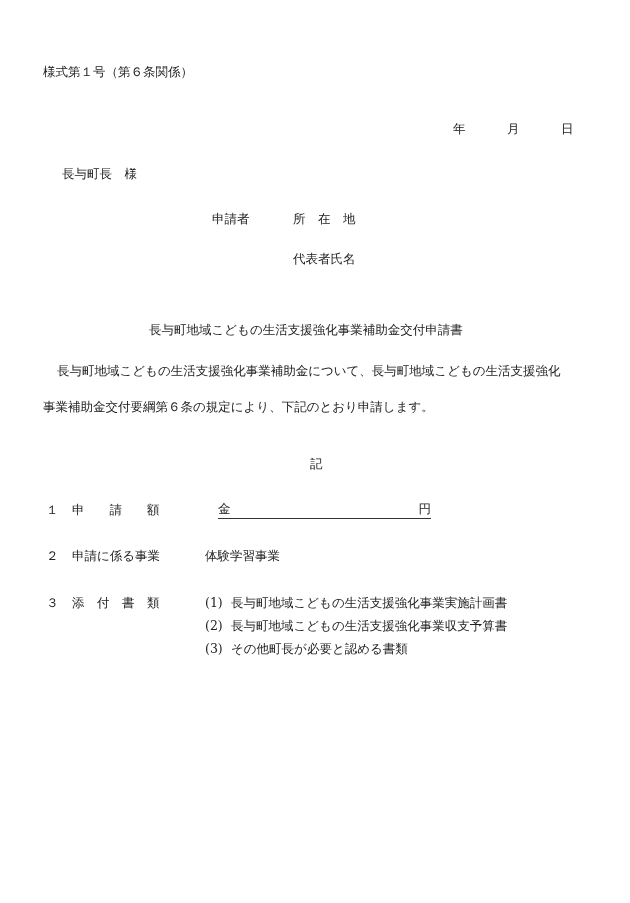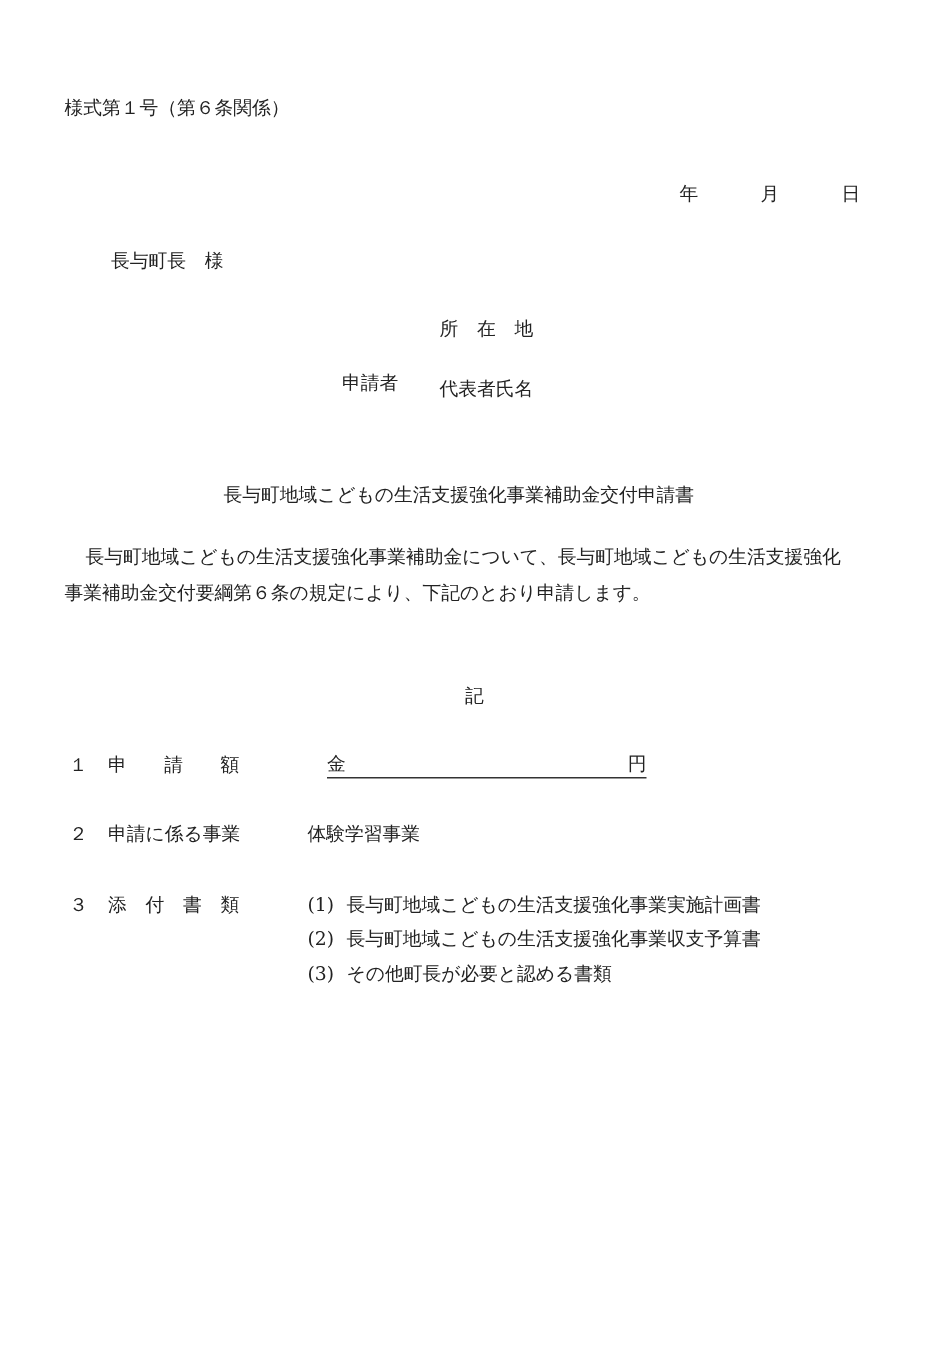--- a/index.html
+++ b/index.html
@@ -18,30 +18,30 @@
 </head>
 <body>
 
 <div>
   <div class="abs" style="left:43px;top:66px;">様式第１号（第６条関係）</div>
 
   <div class="abs" style="left:453px;top:123px;">年</div>
   <div class="abs" style="left:507px;top:123px;">月</div>
   <div class="abs" style="left:561px;top:123px;">日</div>
 
-  <div class="abs" style="left:74px;top:168px;">長与町長　様</div>
+  <div class="abs" style="left:62px;top:168px;">長与町長　様</div>
 
-  <div class="abs" style="left:228px;top:213px;margin-top:36px;">申請者</div>
+  <div class="abs" style="left:212px;top:213px;">申請者</div>
   <div class="abs" style="left:293px;top:213px;">所　在　地</div>
   <div class="abs" style="left:293px;top:253px;">代表者氏名</div>
 
   <div class="abs" style="left:149px;top:324px;">長与町地域こどもの生活支援強化事業補助金交付申請書</div>
 
   <div class="abs" style="left:57px;top:365px;">長与町地域こどもの生活支援強化事業補助金について、長与町地域こどもの生活支援強化</div>
-  <div class="abs" style="left:43px;top:389px;">事業補助金交付要綱第６条の規定により、下記のとおり申請します。</div>
+  <div class="abs" style="left:43px;top:401px;">事業補助金交付要綱第６条の規定により、下記のとおり申請します。</div>
 
   <div class="abs" style="left:310px;top:458px;">記</div>
 
   <div class="abs" style="left:46px;top:504px;">１</div>
   <div class="abs" style="left:72px;top:504px;">申　　請　　額</div>
   <div class="ul-amount">
     <span style="left:0;">金</span>
     <span style="right:0;">円</span>
   </div>
 

